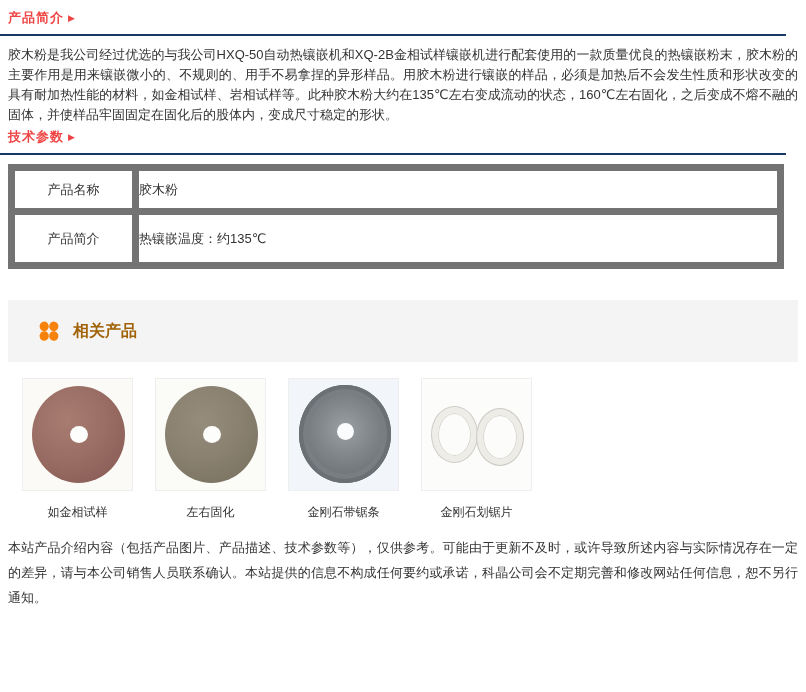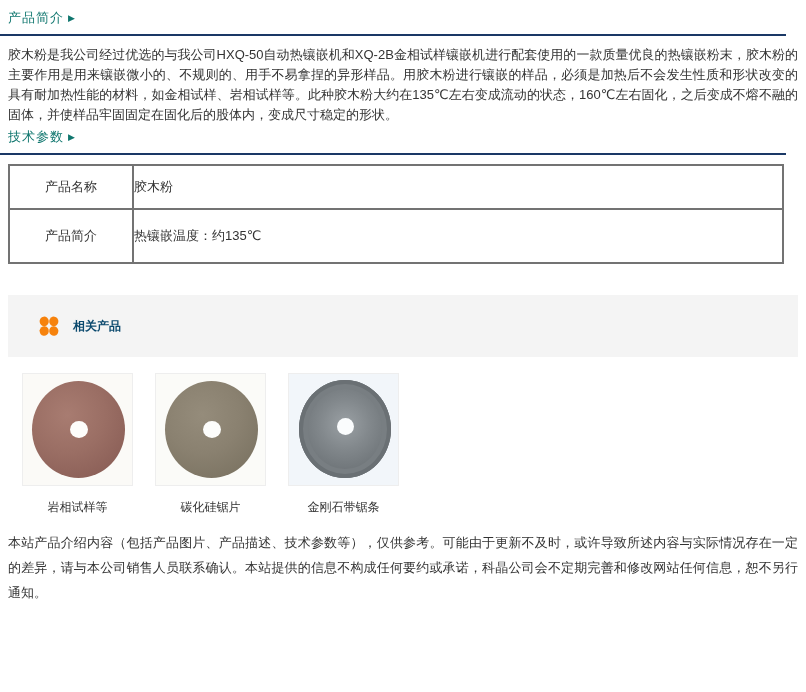--- a/index.html
+++ b/index.html
@@ -9,56 +9,56 @@
     font-family: "Liberation Sans", "DejaVu Sans", sans-serif;
     color: #333333;
     position: relative;
     overflow: hidden;
   }
   .page { position: absolute; left: 0; top: 0; width: 806px; }
 
   
   .sec-head {
     margin: 9px 8px 0 8px;
-    font-size: 13px; font-weight: normal; color: #0f766e;
+    font-size: 13px; font-weight: bold; color: #ef4444;
     letter-spacing: 1px;
   }
   .sec-head .arr { font-size: 9px; vertical-align: 1px; margin-left: 4px; }
   .sec-rule {
     height: 2px; background: #1a3866; border: 0;
     margin: 7px 20px 0 0; width: 786px;
   }
 
   
   .intro-text {
     margin: 9px 8px 0 8px; width: 790px;
     font-size: 13px; line-height: 20px; color: #333;
     text-align: justify;
   }
 
   
   .spec-table {
     border-collapse: collapse; margin: 9px 0 0 8px; width: 776px;
     table-layout: fixed;
   }
-  .spec-table td { border: 2px solid #737373; font-size: 13px; color: #333; }
+  .spec-table td { border: 7px solid #737373; font-size: 13px; color: #333; }
   .spec-table td.lbl { width: 124px; text-align: center; }
   .spec-table td.val { padding-left: 0; }
   .spec-table tr.r1 td { height: 44px; }
   .spec-table tr.r2 td { height: 54px; }
 
   
   .band {
     margin-left: 8px; width: 790px; background: #f4f4f4;
     display: flex; align-items: center;
   }
   .band-related { margin-top: 31px; height: 62px; }
   .band-disclaimer { margin-top: 28px; height: 64px; }
   .band .icon-wrap { margin-left: 30px; width: 22px; height: 22px; display: flex; align-items: center; justify-content: center; }
-  .band .band-title { margin-left: 13px; font-size: 12px; font-weight: bold; color: #0c4a6e; }
+  .band .band-title { margin-left: 13px; font-size: 16px; font-weight: bold; color: #a16207; }
 
   
   .products {
     margin: 16px 0 0 22px; width: 784px;
     display: flex;
   }
   .product-card { width: 111px; margin-right: 22px; flex: 0 0 auto; }
   .product-card:last-child { margin-right: 0; }
   .p-img {
     width: 111px; height: 113px; position: relative; overflow: hidden;
@@ -164,41 +164,49 @@
     <span class="band-title">相关产品</span>
   </div>
 
   <div class="products">
     <div class="product-card">
       <div class="p-img disc-red">
         <div class="g1"></div>
         <div class="g2"></div>
 
       </div>
-      <div class="p-name">岩相试样等</div>
+      <div class="p-name">如金相试样</div>
     </div>
 
     <div class="product-card">
       <div class="p-img disc-olive">
         <div class="g1"></div>
         <div class="g2"></div>
 
       </div>
-      <div class="p-name">碳化硅锯片</div>
+      <div class="p-name">左右固化</div>
     </div>
 
 
     <div class="product-card">
       <div class="p-img disc-dark">
         <div class="g1"></div>
         <div class="g2"></div>
 
       </div>
       <div class="p-name">金刚石带锯条</div>
     </div>
 
+    <div class="product-card">
+      <div class="p-img rings-pair">
+        <div class="g1"></div>
+        <div class="g2"></div>
+
+      </div>
+      <div class="p-name">金刚石划锯片</div>
+    </div>
 
   </div>
 
 
   <p class="disclaimer-text">本站产品介绍内容（包括产品图片、产品描述、技术参数等），仅供参考。可能由于更新不及时，或许导致所述内容与实际情况存在一定的差异，请与本公司销售人员联系确认。本站提供的信息不构成任何要约或承诺，科晶公司会不定期完善和修改网站任何信息，恕不另行通知。</p>
 
 </div>
 
 </body></html>

